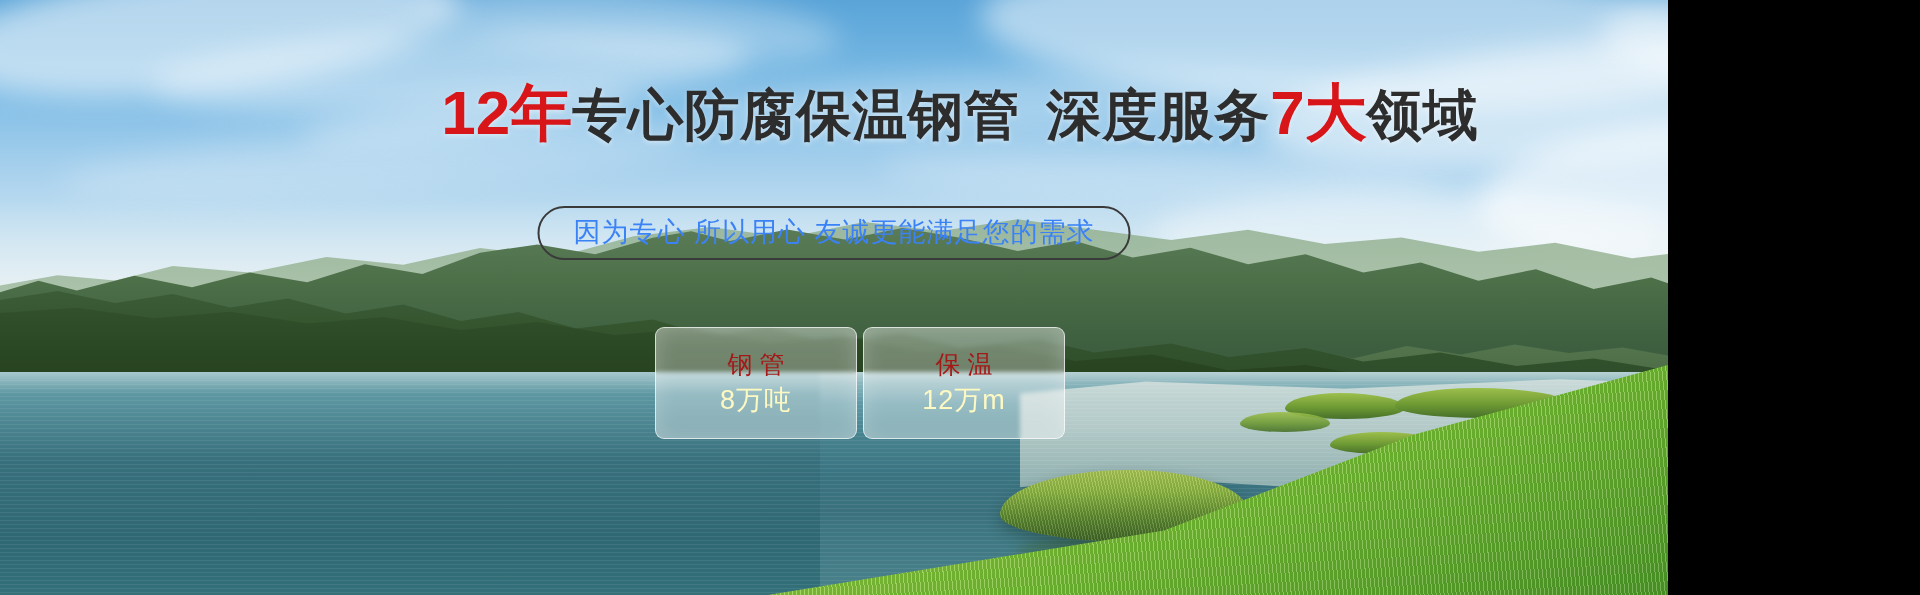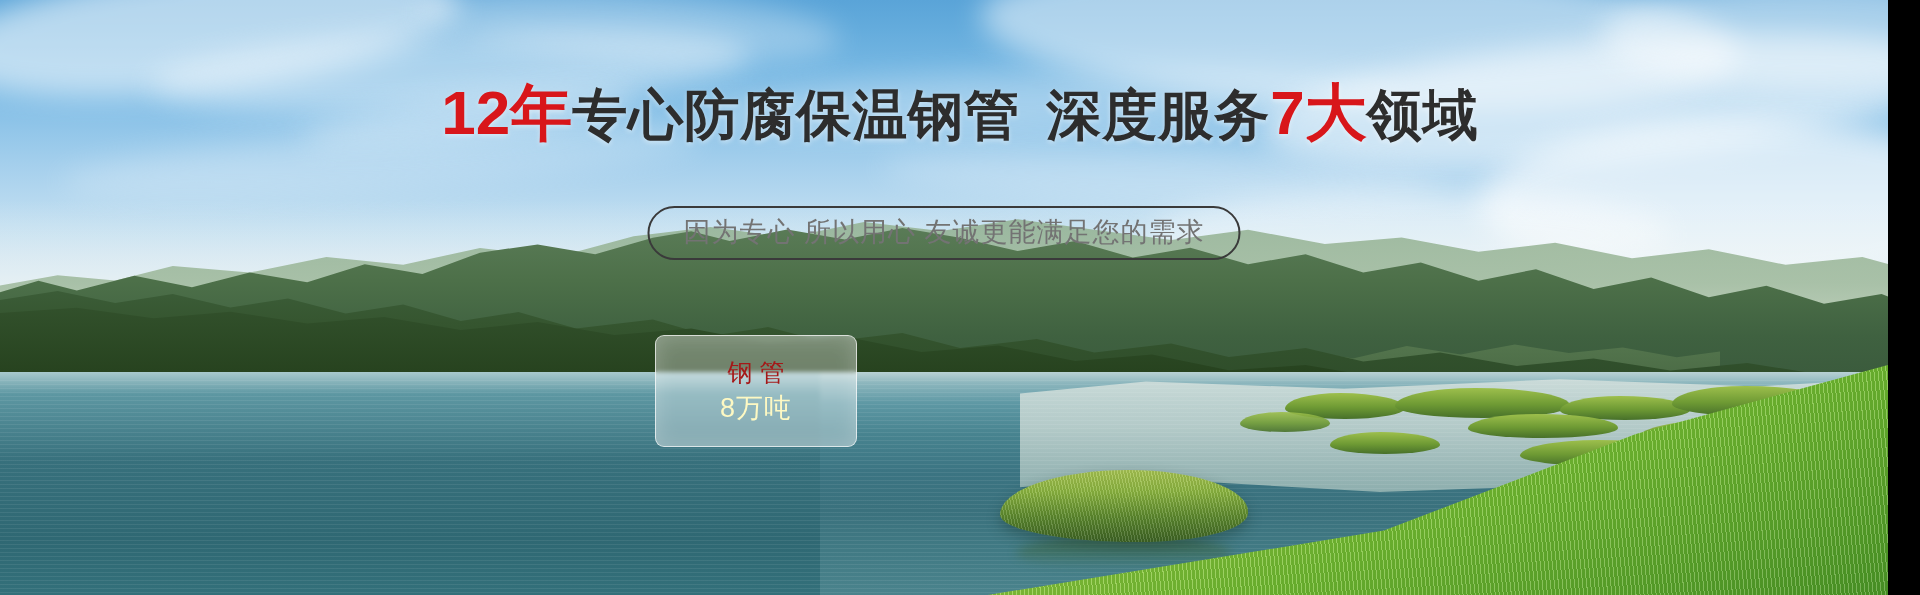--- a/index.html
+++ b/index.html
@@ -1,20 +1,20 @@
 <!DOCTYPE html>
 <html><head>
 <meta charset="utf-8">
 <style>
   html,body{margin:0;padding:0;background:#000;}
   body{font-family:"Liberation Sans","DejaVu Sans",sans-serif;}
 
   #banner{
     position:relative;
-    width:1888px;height:595px;
+    width:1668px;height:595px;
     overflow:hidden;
   }
 
   
   .sky{
     position:absolute;left:0;top:0;width:1920px;height:330px;
     background:
       linear-gradient(to bottom,
         #5aa4d8 0%, #63abdc 8%, #74b6e2 20%,
         #8cc3e8 36%, #a8d1ed 52%, #c2dff1 68%,
@@ -211,21 +211,21 @@
   .hl-dark{color:#2d2d2d;}
   .hl-gap{display:inline-block;width:26px;}
 
   .pill{
     position:absolute;left:50%;top:206px;transform:translateX(-50%);
     padding:7px 34px 9px 34px;
     border:2px solid #3a3a3a;
     border-radius:30px;
     font-size:27px;
     line-height:34px;
-    color:#737373;
+    color:#3b82f6;
     letter-spacing:1px;
     white-space:nowrap;
     background:transparent;
   }
 
   
   .cards{
     position:absolute;left:655px;top:327px;
     display:flex;
     gap:6px;
@@ -233,21 +233,20 @@
   .card{
     width:200px;height:110px;
     background:rgba(255,255,255,.34);
     border:1px solid rgba(255,255,255,.72);
     border-radius:9px;
     backdrop-filter:blur(2px);
     display:flex;flex-direction:column;
     align-items:center;justify-content:center;
     color:#a01818;
     box-shadow:inset 0 0 22px rgba(255,255,255,.22);
-    margin-top:8px;
   }
   .card-label{
     font-size:25px;line-height:34px;letter-spacing:7px;
     text-indent:7px;
     font-weight:normal;
     color:#a51818;
   }
   .card-value{
     font-size:27px;line-height:38px;
     color:#fef9c3;
@@ -316,16 +315,22 @@
   <div class="cards">
 
     <div class="card">
       <div class="card-label">钢管</div>
       <div class="card-value">
         <span>8万吨</span><sup></sup>
       </div>
     </div>
 
 
+    <div class="card">
+      <div class="card-label">保温</div>
+      <div class="card-value">
+        <span>12万m</span><sup></sup>
+      </div>
+    </div>
 
   </div>
 
 </div>
 
 </body></html>

